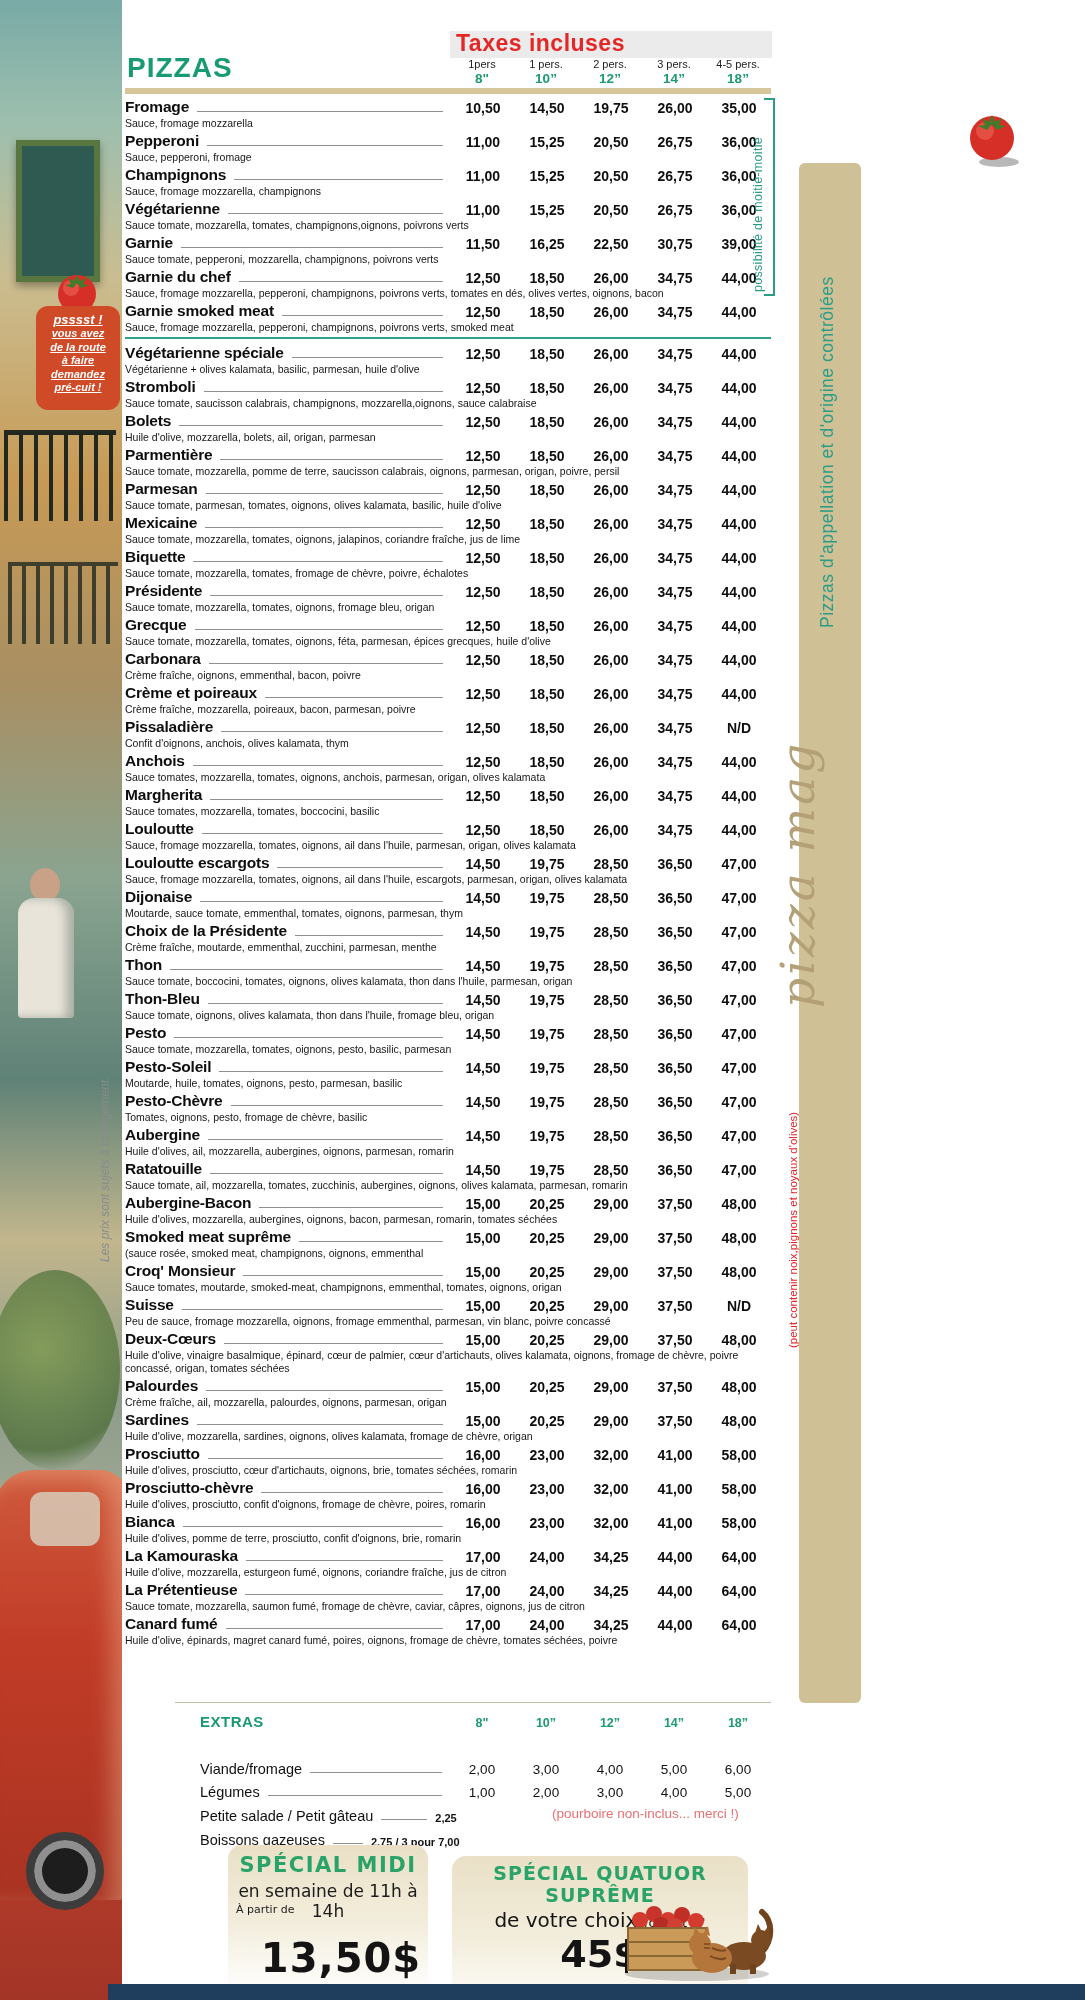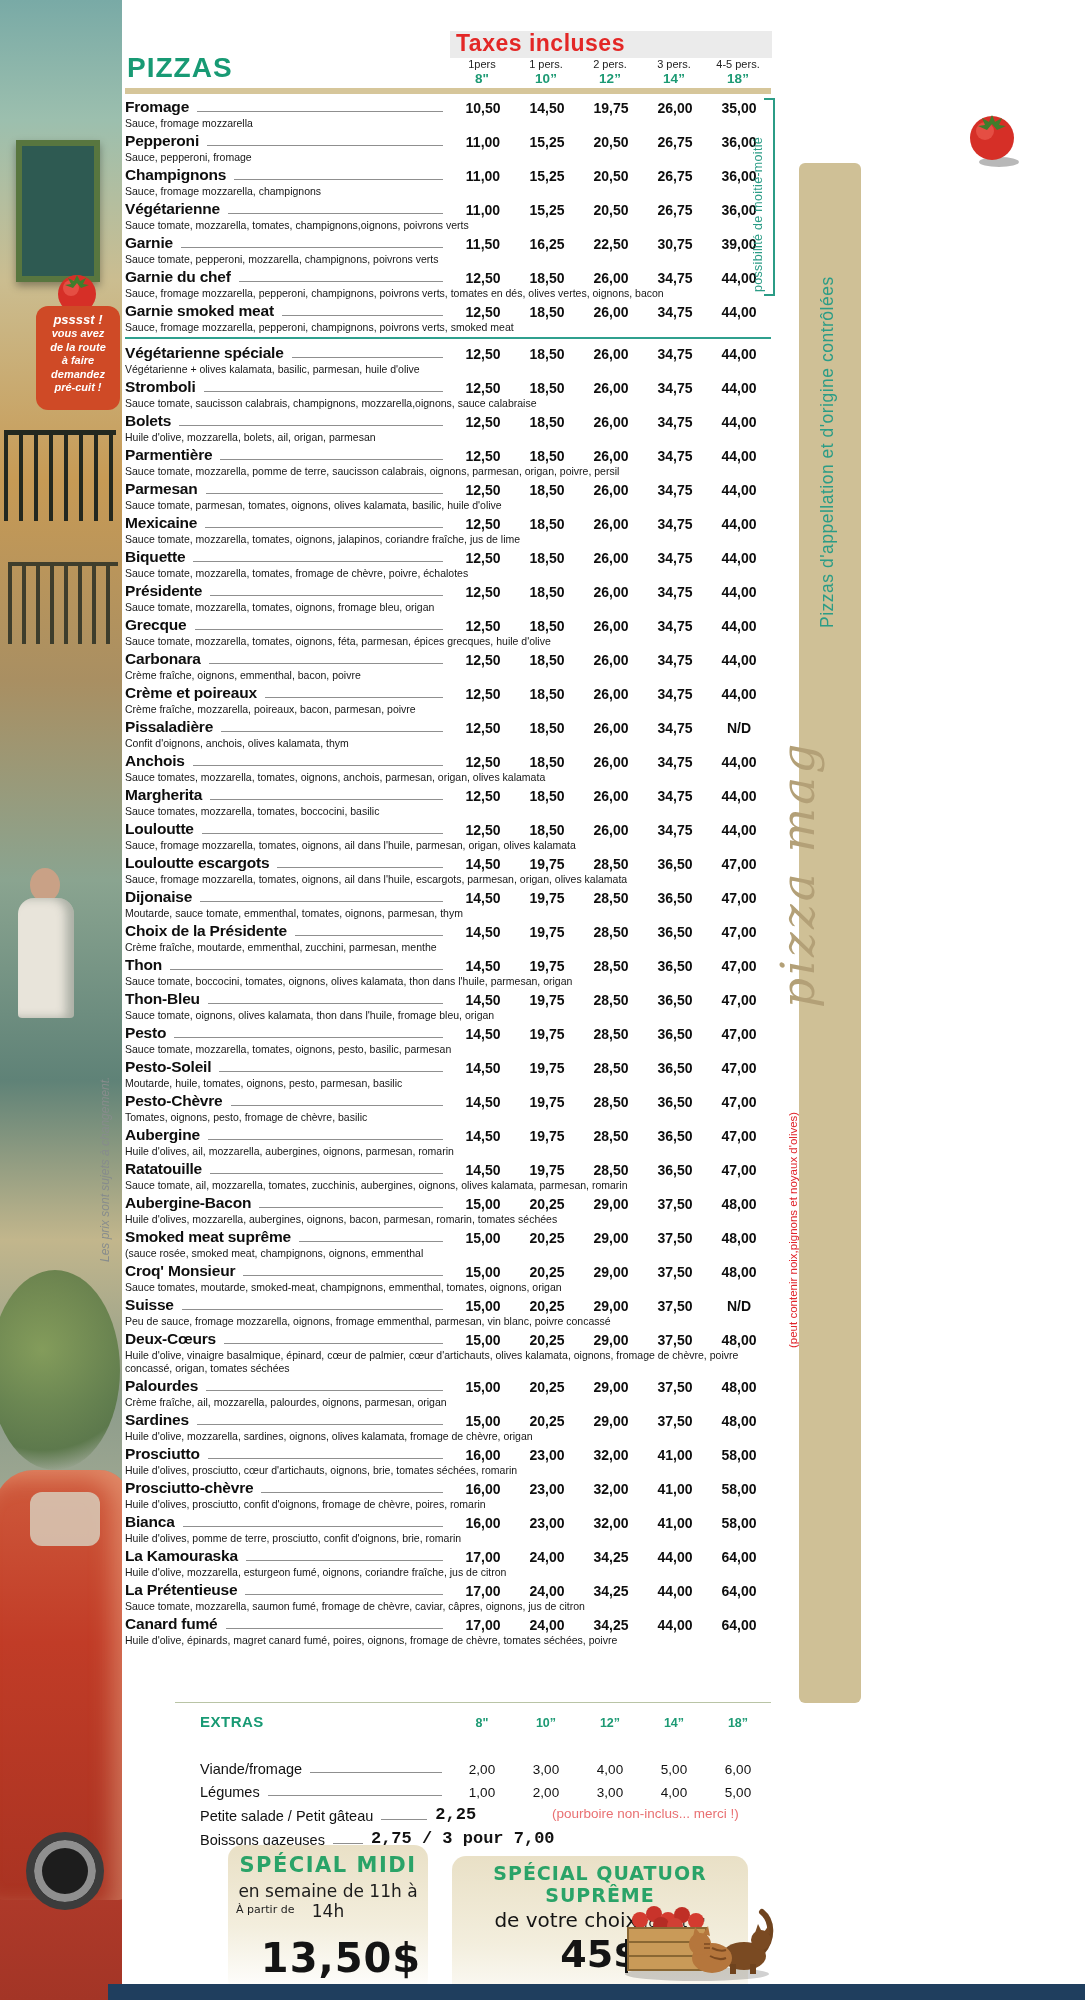--- a/index.html
+++ b/index.html
@@ -51,36 +51,36 @@
   .bracket{position:absolute;left:764px;top:98px;width:9px;height:194px;
        border-top:2px solid #2b9c86;border-right:2px solid #2b9c86;border-bottom:2px solid #2b9c86;}
   .tanstrip{position:absolute;left:799px;top:163px;width:62px;height:1540px;background:#cfc096;border-radius:6px;}
   .striptext{left:817px;top:628px;font-size:17.5px;color:#2b9c86;letter-spacing:.5px;}
   .brandscript{left:770px;top:1008px;font-size:47px;color:#b3a077;
        font-family:"DejaVu Serif",serif;font-style:italic;letter-spacing:3px;}
   .allergy{left:787px;top:1348px;font-size:11.5px;color:#e0262b;}
   .pricenote{left:98px;top:1262px;font-size:12px;font-style:italic;color:#878c8c;}
   
   .badge{position:absolute;left:36px;top:306px;width:84px;height:104px;background:#cf4a26;
-       border-radius:12px;color:#fff;text-align:center;font-style:italic;padding-top:6px;box-sizing:border-box;}
+       border-radius:12px;color:#fff;text-align:center;font-style:italic;padding-top:6px;box-sizing:border-box;text-decoration:underline;}
   .badge .b1{font-size:13px;font-weight:bold;line-height:15px;}
   .badge .bl{font-size:11px;font-weight:bold;line-height:13.5px;}
   .badge-tomato{position:absolute;left:50px;top:272px;}
   .tr-tomato{position:absolute;left:963px;top:110px;}
   
   .extras-sep{position:absolute;left:175px;top:1702px;width:596px;height:1px;background:#b9c4a5;}
   .extras{position:absolute;left:200px;top:1710px;width:570px;}
   .extras .l1{height:20px;}
   .extras-title{font-size:15px;font-weight:bold;color:#189a74;letter-spacing:.5px;white-space:nowrap;}
   .extras .sz{width:64px;flex:none;text-align:center;font-size:12.5px;font-weight:bold;color:#1d9a74;}
   .extras .elabel{font-size:14.5px;color:#111;white-space:nowrap;}
   .extras .epr{width:64px;flex:none;text-align:center;font-size:13.5px;color:#111;}
   .eline{display:flex;align-items:flex-end;height:24px;}
   .shortleader{display:inline-block;border-bottom:1.5px solid #8f8f8f;margin:0 8px 4px 8px;}
-  .eprice{font-size:17px;font-weight:bold;white-space:nowrap;font-family:Liberation Mono, monospace;}
+  .eprice{font-size:11px;font-weight:bold;white-space:nowrap;}
   .tipnote{position:absolute;left:552px;top:1806px;font-size:13.5px;color:#e97072;}
   
   .hand{font-family:cursive,"DejaVu Sans",sans-serif;}
   .panel{position:absolute;border-radius:14px;
        background:linear-gradient(180deg,#e9e0c6 0%,#f3eedd 55%,rgba(255,255,255,0) 100%);}
   .panel-midi{left:228px;top:1845px;width:200px;height:148px;text-align:center;}
   .panel-q{left:452px;top:1856px;width:296px;height:160px;text-align:center;}
   .sp-title{font-size:21px;font-weight:bold;color:#2aa368;letter-spacing:1.5px;margin-top:8px;}
   .sp-sub{font-size:17px;color:#1c1c1c;margin-top:4px;}
   .sp-from{font-size:11px;color:#1c1c1c;position:absolute;left:8px;top:58px;}

